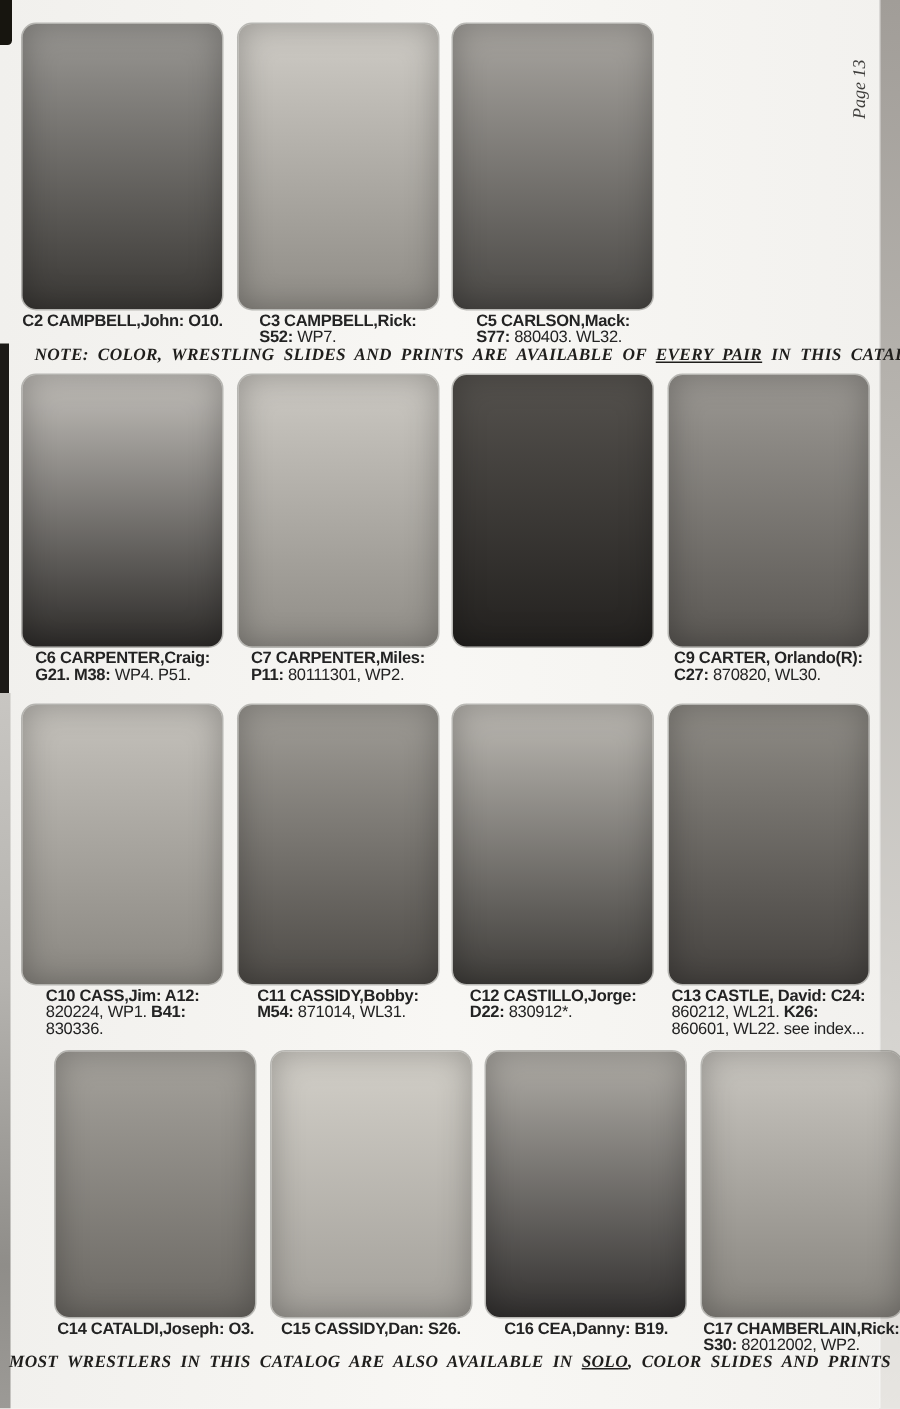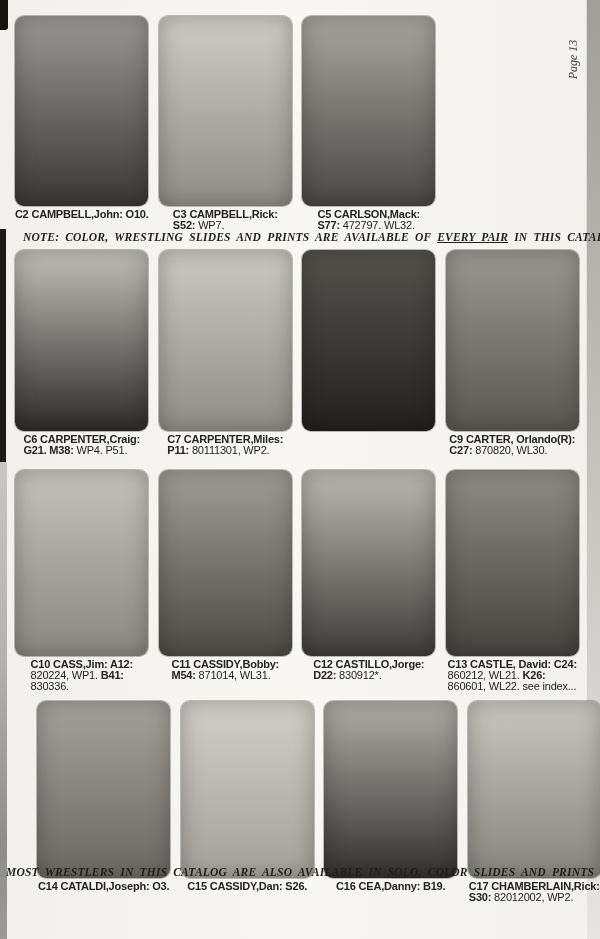--- a/index.html
+++ b/index.html
@@ -81,21 +81,21 @@
     font-family: "Liberation Serif", serif;
     font-style: italic;
     font-weight: bold;
     font-size: 11.5px;
     line-height: 12px;
     word-spacing: 3px;
     letter-spacing: 0.2px;
     color: #1f1e1c;
   }
   .note-top { top: 231px; margin-left: 22px; }
-  .note-bottom { top: 866px; }
+  .note-bottom { top: 902px; }
   .underline { text-decoration: underline; }
 </style>
 </head>
 <body>
 
 <div class="page">
   <div class="corner-mark"></div>
   <div class="edge-left-black"></div>
   <div class="edge-left-gray"></div>
   <div class="edge-right"></div>
@@ -113,21 +113,21 @@
         <div class="photo" style="background: linear-gradient(rgb(207, 204, 198) 0%, rgb(143, 140, 134) 100%);"></div>
         <div class="caption">
           <div class="cap-line"><span class="b">C3 CAMPBELL,Rick:</span></div>
           <div class="cap-line"><span class="b">S52:</span><span> WP7.</span></div>
         </div>
       </div>
       <div class="cell">
         <div class="photo" style="background: linear-gradient(rgb(168, 165, 160) 0%, rgb(74, 72, 69) 100%);"></div>
         <div class="caption">
           <div class="cap-line"><span class="b">C5 CARLSON,Mack:</span></div>
-          <div class="cap-line"><span class="b">S77:</span><span> 472797. WL32.</span></div>
+          <div class="cap-line"><span class="b">S77:</span><span> 880403. WL32.</span></div>
         </div>
       </div>
     </div>
 
   <div class="note note-top"><span>NOTE: COLOR, WRESTLING SLIDES AND PRINTS ARE AVAILABLE OF </span><span class="underline">EVERY PAIR</span><span> IN THIS CATALOG</span></div>
 
   <div class="row row2">
       <div class="cell">
         <div class="photo" style="background: linear-gradient(rgb(194, 191, 186) 0%, rgb(46, 44, 42) 100%);"></div>
         <div class="caption">

